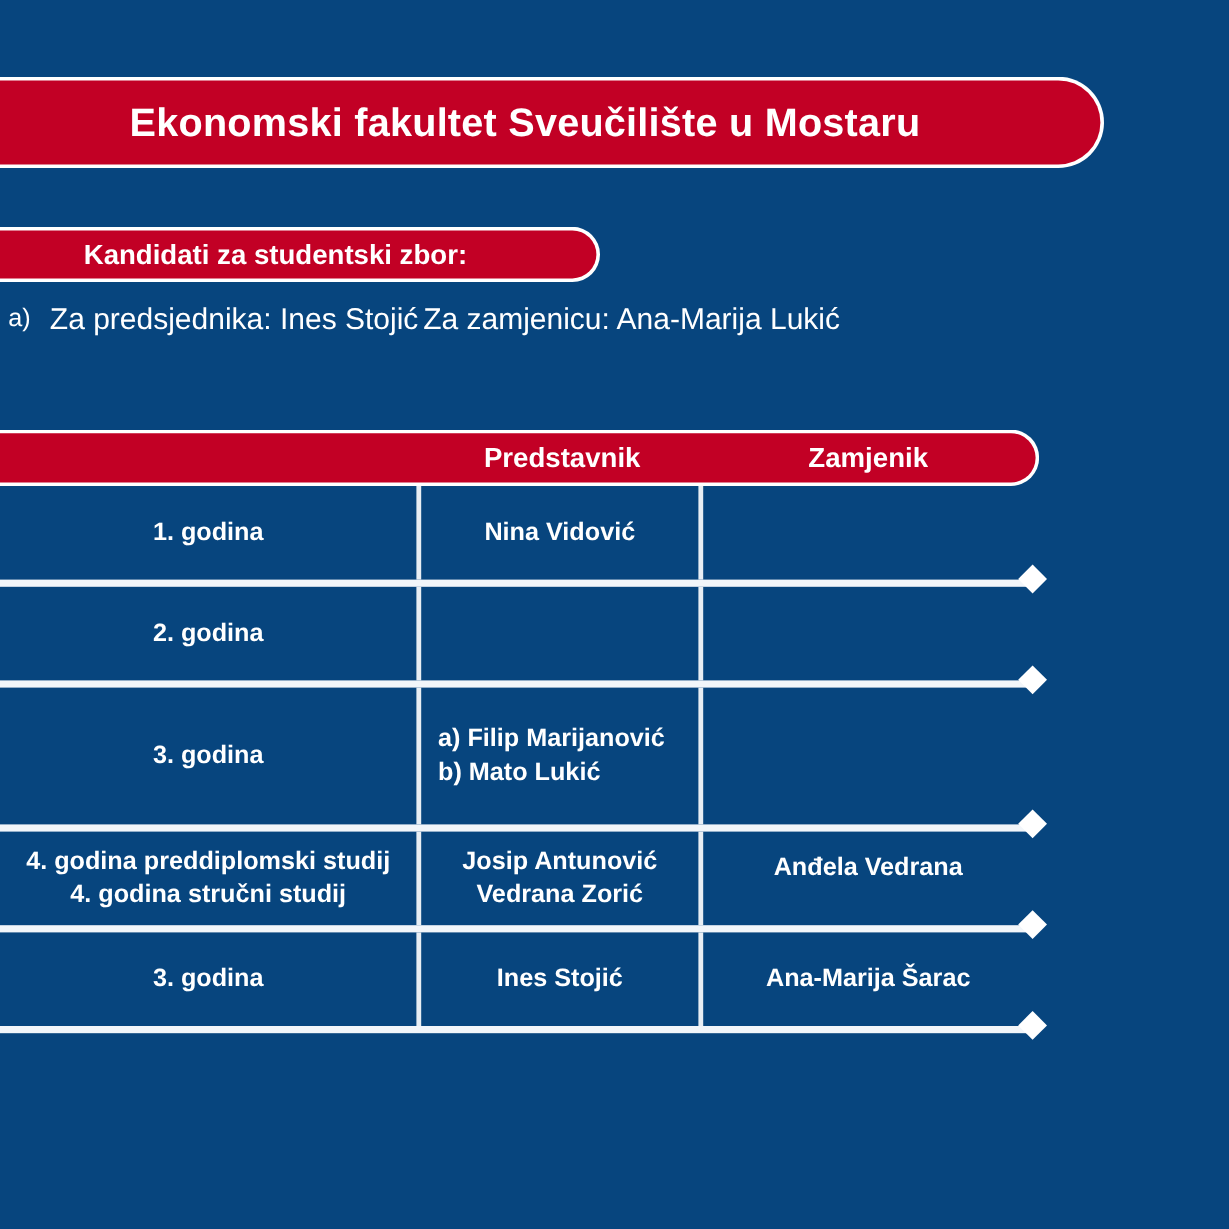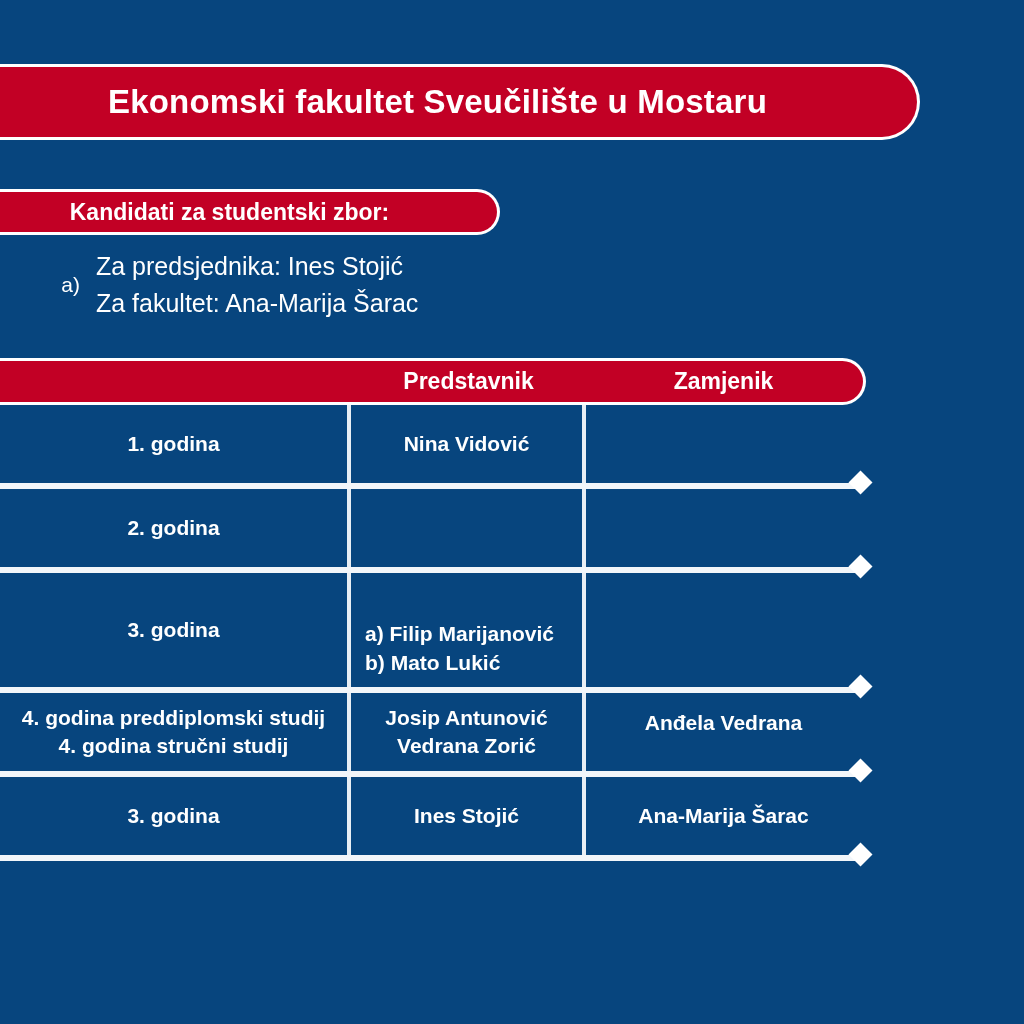--- a/index.html
+++ b/index.html
@@ -65,21 +65,21 @@
     width: 96px;
     text-align: right;
     padding-right: 16px;
     color: #FFFFFF;
     font-size: 21px;
     font-weight: normal;
     box-sizing: border-box;
   }
   #candidates .lines {
     display: flex;
-    flex-direction: column;
+    flex-direction: row;
     gap: 4px;
   }
   #candidates .lines div {
     color: #FFFFFF;
     font-size: 25px;
     font-weight: normal;
     line-height: 1.3;
     white-space: nowrap;
   }
 
@@ -129,21 +129,21 @@
     display: flex;
     flex-direction: column;
     align-items: center;
     justify-content: center;
     box-sizing: border-box;
     padding: 10px 24px;
     border-right: 4px solid #E8EEF4;
     white-space: nowrap;
     line-height: 1.35;
   }
-  .trow .cell.left-align { align-items: flex-start; padding-left: 14px; justify-content: flex-end; }
+  .trow .cell.left-align { align-items: flex-start; padding-left: 14px; }
   .trow .cell.col-c { border-right: none; }
 
   
   .sep {
     position: relative;
     height: 6px;
     width: 861px;
   }
   .sep .bar {
     position: absolute;
@@ -171,21 +171,21 @@
 </div>
 
 <div class="pill" id="subtitle-pill">
   <span>Kandidati za studentski zbor:</span>
 </div>
 
 <div id="candidates">
   <div class="marker">a)</div>
   <div class="lines">
     <div>Za predsjednika: Ines Stojić</div>
-    <div>Za fakultet: Ana-Marija Šarac</div>
+    <div>Za zamjenicu: Ana-Marija Lukić</div>
   </div>
 </div>
 
 <div id="table-wrap">
 
   <div id="table-header">
     <div class="hcell col-a"></div>
     <div class="hcell col-b">Predstavnik</div>
     <div class="hcell col-c">Zamjenik</div>
   </div>

